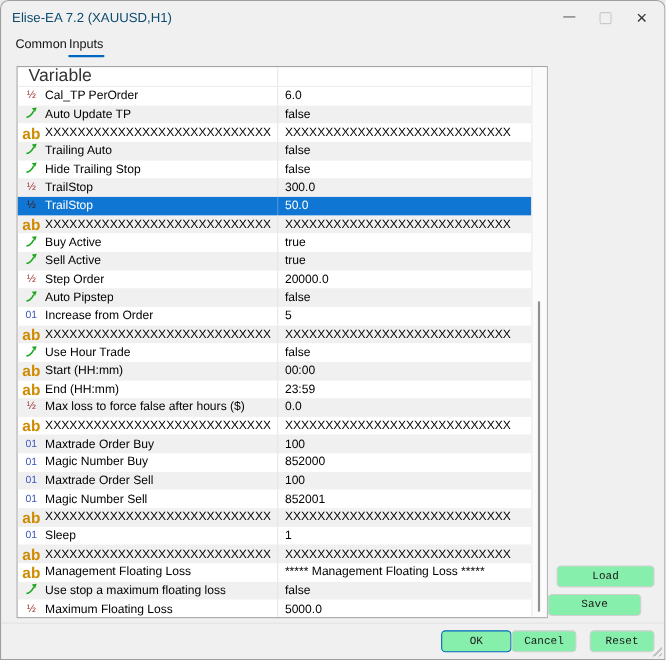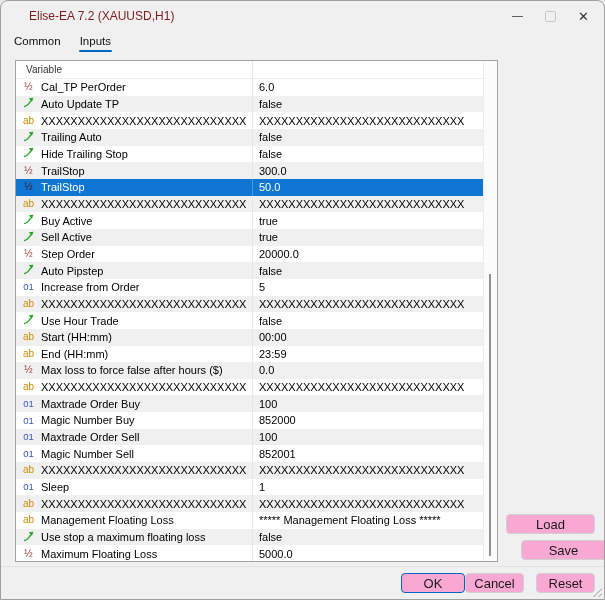--- a/index.html
+++ b/index.html
@@ -14,84 +14,84 @@
     position:absolute; inset:0;
     background:#f0f0f0;
     border:1px solid #9f9f9f;
     border-radius:8px 8px 0 0;
     box-sizing:border-box;
     overflow:hidden;
   }
   
   .titlebar { position:absolute; top:0; left:0; right:0; height:30px; }
   .title {
-    position:absolute; left:28px; top:8px;
-    font-size:12px; color:#7f1d1d; white-space:nowrap;
+    position:absolute; left:10px; top:8px;
+    font-size:12px; color:#0c4a6e; white-space:nowrap;
   }
   .win-controls { position:absolute; right:4px; top:0; height:30px; display:flex; }
   .win-btn {
     width:33px; height:30px; display:flex; align-items:center; justify-content:center;
     color:#444; font-size:12px; cursor:default;
   }
   .win-btn .min-glyph { font-size:11px; color:#333; margin-top:-3px; }
   .max-glyph { width:9px; height:9px; border:1.2px solid #c9c9c9; border-radius:2px; }
   .close-glyph { font-size:13px; color:#333; }
   
-  .tabs { position:absolute; top:31px; left:12px; display:flex; gap:17px; }
+  .tabs { position:absolute; top:31px; left:12px; display:flex; gap:0; }
   .tab {
     font-size:11.5px; color:#111; padding:3px 1px 6px 1px; position:relative; cursor:default;
   }
   .tab.active::after {
     content:""; position:absolute; left:0; right:0; bottom:1px; height:2.5px;
     background:var(--accent); border-radius:2px;
   }
   
   .table {
     position:absolute; left:14px; top:59px; width:483px; height:502px;
     background:#fff; border:1px solid #a3a3a3; box-sizing:border-box;
   }
   .tbl-content { position:absolute; left:0; top:0; right:13px; bottom:0; overflow:hidden; }
-  .thead { display:flex; height:17px; align-items:center; font-size:10px; color:#333;
+  .thead { display:flex; height:17px; align-items:center; font-size:16px; color:#333;
            border-bottom:1px solid #ededed; }
   .h-var { flex:0 0 237px; padding-left:10px; box-sizing:border-box; border-right:1px solid #e7e7e7; height:100%; display:flex; align-items:center; }
   .h-val { flex:1; padding-left:6px; height:100%; display:flex; align-items:center; }
   .tbody { display:flex; flex-direction:column; height:calc(100% - 17px); }
   .row { flex:1 1 0; min-height:0; display:flex; align-items:stretch; font-size:11px; color:#000; }
   .row:nth-child(even) { background:#f0f0f0; }
   .cell-var {
     flex:0 0 237px; box-sizing:border-box; display:flex; align-items:center;
     overflow:hidden; white-space:nowrap; border-right:1px solid #e7e7e7;
   }
   .cell-val {
     flex:1; display:flex; align-items:center; padding-left:6px;
     overflow:hidden; white-space:nowrap;
   }
   .icon { flex:0 0 17px; margin-left:4px; text-align:center; font-weight:bold; line-height:1; }
   .icon-double { color:#a23535; font-size:10px; font-weight:normal; }
-  .icon-string { color:#cf8a00; font-size:10px; font-weight:normal; }
+  .icon-string { color:#cf8a00; font-size:14px; font-weight:bold; }
   .icon-int    { color:#3a56c0; font-size:9.5px; font-weight:normal; }
   .var-label { padding-left:4px; overflow:hidden; }
   .row.selected { background:var(--selection) !important; color:#fff; }
   .row.selected .cell-var { border-right-color:rgba(255,255,255,0.25); }
   .row.selected .icon { filter:brightness(0.45) saturate(0.7); }
   
   .scrollbar {
     position:absolute; top:0; right:0; bottom:0; width:13px;
     background:#fbfbfb; border-left:1px solid #ececec;
   }
   .scroll-thumb { position:absolute; left:5px; width:2px; top:213px; bottom:5px; background:#919191; }
   
   .btn {
     position:absolute; box-sizing:border-box;
-    background:#f9a8d4; border:1px solid #d0d0d0; border-radius:4px;
-    font-family:Liberation Sans, sans-serif; font-size:13px; color:#1a1a1a;
+    background:#86efac; border:1px solid #d0d0d0; border-radius:4px;
+    font-family:Liberation Mono, monospace; font-size:10px; color:#1a1a1a;
     display:flex; align-items:center; justify-content:center; cursor:default;
   }
   .btn-load { left:505px; top:513px; width:89px; height:20px; }
-  .btn-save { left:520px; top:539px; width:85px; height:20px; }
+  .btn-save { left:497px; top:539px; width:85px; height:20px; }
   .ul-first::first-letter { text-decoration:underline; }
   
   .bottom-sep { position:absolute; left:0; right:0; top:565px; border-top:1px solid #e2e2e2; }
   .btn-ok     { left:400px; top:572px; width:64px;  height:20px; border:1px solid var(--accent); }
   .btn-cancel { left:464px; top:572px; width:59px; height:20px; }
   .btn-reset  { left:535px; top:572px; width:59px; height:20px; }
   .resize-grip {
     position:absolute; right:2px; bottom:2px; width:11px; height:11px;
     clip-path:polygon(100% 0, 100% 100%, 0 100%);
     background:repeating-linear-gradient(135deg, transparent 0 2px, #b8b8b8 2px 3.5px);

